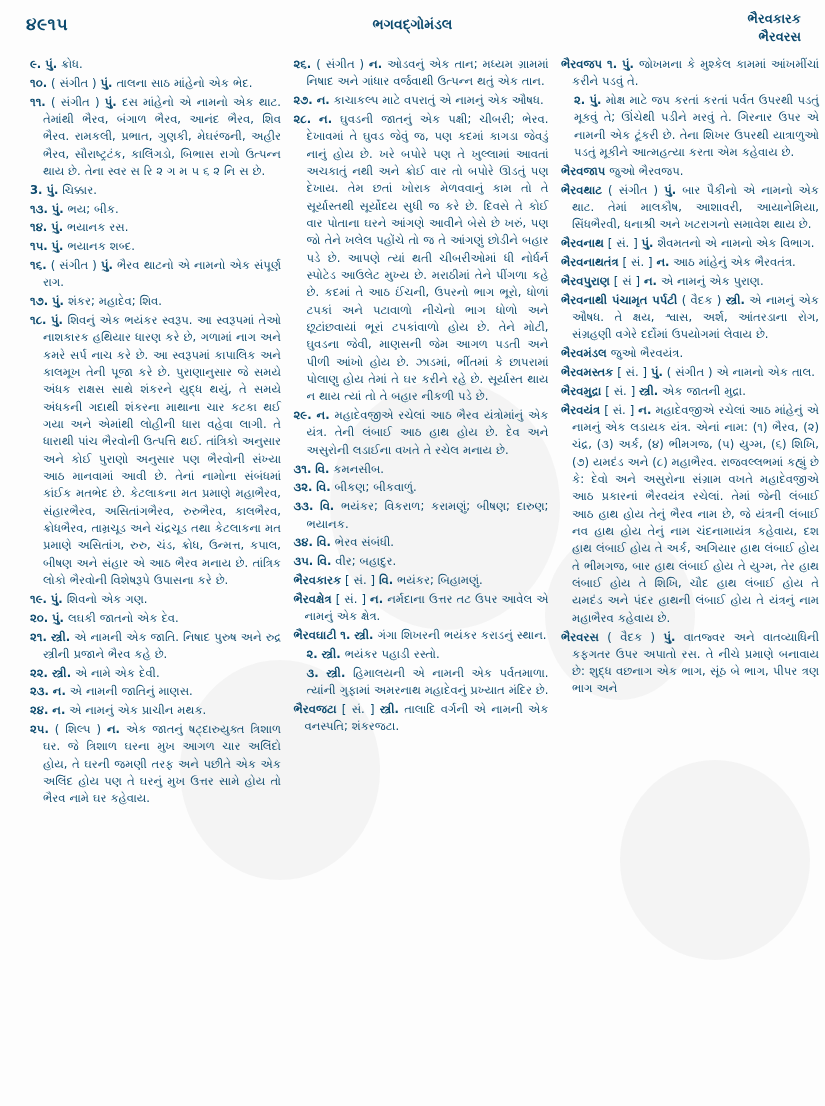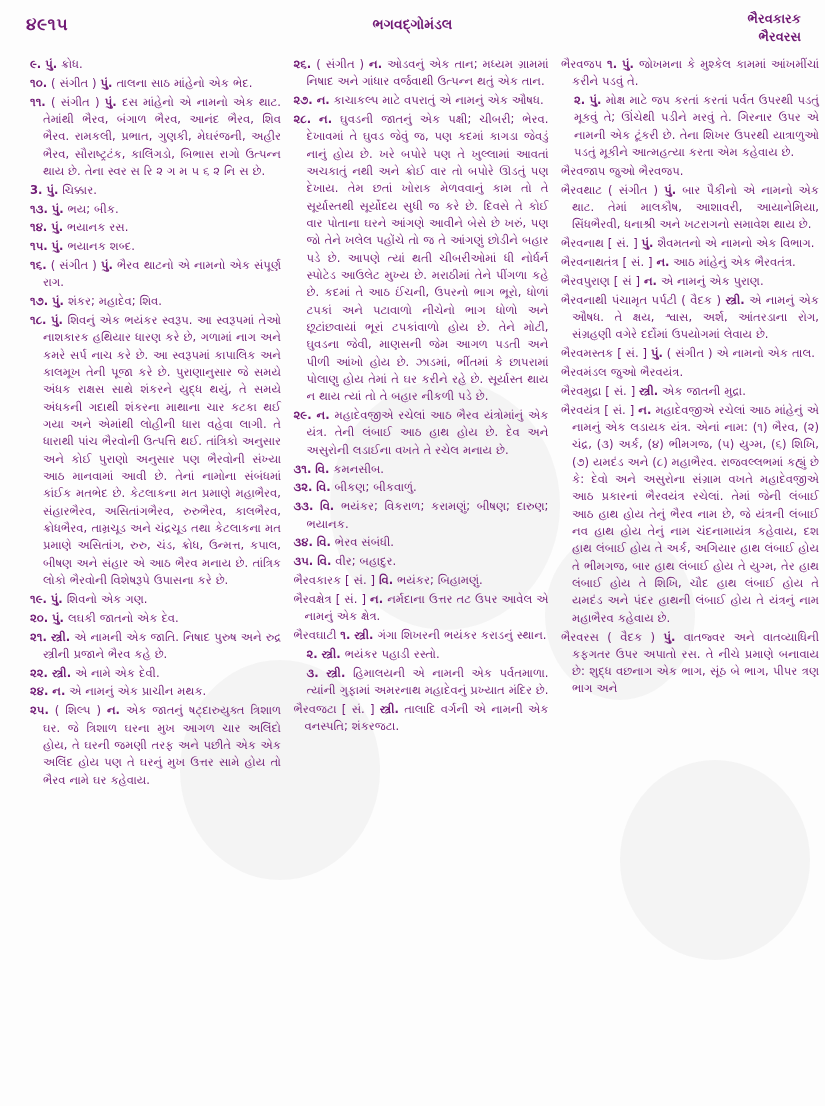--- a/index.html
+++ b/index.html
@@ -9,21 +9,21 @@
     background: #ffffff;
   }
   #page {
     position: relative;
     width: 825px;
     height: 1106px;
     background: #fdfdfd;
     margin: 0 auto;
     overflow: hidden;
     font-family: "DejaVu Sans", "Liberation Sans", sans-serif;
-    color: #701a75;
+    color: #0c4a6e;
   }
 
   
   .watermark {
     position: absolute;
     pointer-events: none;
     border-radius: 50%;
     background: #f0f0f0;
     opacity: .65;
   }
@@ -92,21 +92,21 @@
     text-indent: -13px;
   }
   .entry.head {
     padding-left: 11px;
     text-indent: -11px;
   }
   .entry .num {
     font-weight: bold;
   }
   .entry .hw {
-    font-weight: normal;
+    font-weight: bold;
   }
   .entry .pos {
     font-weight: bold;
   }
   .entry .src {
     font-weight: normal;
   }
   
   .subsense {
     margin: 0 0 1.5px 0;
@@ -142,20 +142,21 @@
         <p class="entry"><span class="num">૧૩.</span> <span class="pos">પું.</span> <span class="def">ભય; બીક.</span></p>
         <p class="entry"><span class="num">૧૪.</span> <span class="pos">પું.</span> <span class="def">ભયાનક રસ.</span></p>
         <p class="entry"><span class="num">૧૫.</span> <span class="pos">પું.</span> <span class="def">ભયાનક શબ્દ.</span></p>
         <p class="entry"><span class="num">૧૬.</span> <span class="src">( સંગીત )</span> <span class="pos">પું.</span> <span class="def">ભૈરવ થાટનો એ નામનો એક સંપૂર્ણ રાગ.</span></p>
         <p class="entry"><span class="num">૧૭.</span> <span class="pos">પું.</span> <span class="def">શંકર; મહાદેવ; શિવ.</span></p>
         <p class="entry"><span class="num">૧૮.</span> <span class="pos">પું.</span> <span class="def">શિવનું એક ભયંકર સ્વરૂપ. આ સ્વરૂપમાં તેઓ નાશકારક હથિયાર ધારણ કરે છે, ગળામાં નાગ અને કમરે સર્પ નાચ કરે છે. આ સ્વરૂપમાં કાપાલિક અને કાલમૂખ તેની પૂજા કરે છે. પુરાણાનુસાર જે સમયે અંધક રાક્ષસ સાથે શંકરને યુદ્ધ થયું, તે સમયે અંધકની ગદાથી શંકરના માથાના ચાર કટકા થઈ ગયા અને એમાંથી લોહીની ધારા વહેવા લાગી. તે ધારાથી પાંચ ભૈરવોની ઉત્પત્તિ થઈ. તાંત્રિકો અનુસાર અને કોઈ પુરાણો અનુસાર પણ ભૈરવોની સંખ્યા આઠ માનવામાં આવી છે. તેનાં નામોના સંબંધમાં કાંઈક મતભેદ છે. કેટલાકના મત પ્રમાણે મહાભૈરવ, સંહારભૈરવ, અસિતાંગભૈરવ, રુરુભૈરવ, કાલભૈરવ, ક્રોધભૈરવ, તામ્રચૂડ અને ચંદ્રચૂડ તથા કેટલાકના મત પ્રમાણે અસિતાંગ, રુરુ, ચંડ, ક્રોધ, ઉન્મત્ત, કપાલ, બીષણ અને સંહાર એ આઠ ભૈરવ મનાય છે. તાંત્રિક લોકો ભૈરવોની વિશેષરૂપે ઉપાસના કરે છે.</span></p>
         <p class="entry"><span class="num">૧૯.</span> <span class="pos">પું.</span> <span class="def">શિવનો એક ગણ.</span></p>
         <p class="entry"><span class="num">૨૦.</span> <span class="pos">પું.</span> <span class="def">લઘકી જાતનો એક દેવ.</span></p>
         <p class="entry"><span class="num">૨૧.</span> <span class="pos">સ્ત્રી.</span> <span class="def">એ નામની એક જાતિ. નિષાદ પુરુષ અને રુદ્ર સ્ત્રીની પ્રજાને ભૈરવ કહે છે.</span></p>
         <p class="entry"><span class="num">૨૨.</span> <span class="pos">સ્ત્રી.</span> <span class="def">એ નામે એક દેવી.</span></p>
+        <p class="entry"><span class="num">૨૩.</span> <span class="pos">ન.</span> <span class="def">એ નામની જાતિનું માણસ.</span></p>
         <p class="entry"><span class="num">૨૪.</span> <span class="pos">ન.</span> <span class="def">એ નામનું એક પ્રાચીન મથક.</span></p>
         <p class="entry"><span class="num">૨૫.</span> <span class="src">( શિલ્પ )</span> <span class="pos">ન.</span> <span class="def">એક જાતનું ષટ્દારુયુક્ત ત્રિશાળ ઘર. જે ત્રિશાળ ઘરના મુખ આગળ ચાર અલિંદો હોય, તે ઘરની જમણી તરફ અને પછીતે એક એક અલિંદ હોય પણ તે ઘરનું મુખ ઉત્તર સામે હોય તો ભૈરવ નામે ઘર કહેવાય.</span></p>
       </div>
     <div class="col mid" id="col-mid">
         <p class="entry"><span class="num">૨૬.</span> <span class="src">( સંગીત )</span> <span class="pos">ન.</span> <span class="def">ઓડવનું એક તાન; મધ્યમ ગ્રામમાં નિષાદ અને ગાંધાર વર્જવાથી ઉત્પન્ન થતું એક તાન.</span></p>
         <p class="entry"><span class="num">૨૭.</span> <span class="pos">ન.</span> <span class="def">કાચાકલ્પ માટે વપરાતું એ નામનું એક ઔષધ.</span></p>
         <p class="entry"><span class="num">૨૮.</span> <span class="pos">ન.</span> <span class="def">ઘુવડની જાતનું એક પક્ષી; ચીબરી; ભેરવ. દેખાવમાં તે ઘુવડ જેવું જ, પણ કદમાં કાગડા જેવડું નાનું હોય છે. ખરે બપોરે પણ તે ખુલ્લામાં આવતાં અચકાતું નથી અને ક્રોઈ વાર તો બપોરે ઊડતું પણ દેખાય. તેમ છતાં ખોરાક મેળવવાનું કામ તો તે સૂર્યાસ્તથી સૂર્યોદય સુધી જ કરે છે. દિવસે તે કોઈ વાર પોતાના ઘરને આંગણે આવીને બેસે છે ખરું, પણ જો તેને ખલેલ પહોંચે તો જ તે આંગણું છોડીને બહાર પડે છે. આપણે ત્યાં થતી ચીબરીઓમાં ધી નોર્ધર્ન સ્પોટેડ આઉલેટ મુખ્ય છે. મરાઠીમાં તેને પીંગળા કહે છે. કદમાં તે આઠ ઈંચની, ઉપરનો ભાગ ભૂરો, ધોળાં ટપકાં અને પટાવાળો નીચેનો ભાગ ધોળો અને છૂટાંછવાયાં ભૂરાં ટપકાંવાળો હોય છે. તેને મોટી, ઘુવડના જેવી, માણસની જેમ આગળ પડતી અને પીળી આંખો હોય છે. ઝાડમાં, ભીંતમાં કે છાપરામાં પોલાણુ હોય તેમાં તે ઘર કરીને રહે છે. સૂર્યાસ્ત થાય ન થાય ત્યાં તો તે બહાર નીકળી પડે છે.</span></p>
         <p class="entry"><span class="num">૨૯.</span> <span class="pos">ન.</span> <span class="def">મહાદેવજીએ રચેલાં આઠ ભૈરવ યંત્રોમાંનું એક યંત્ર. તેની લંબાઈ આઠ હાથ હોય છે. દેવ અને અસુરોની લડાઈના વખતે તે રચેલ મનાય છે.</span></p>
         <p class="entry"><span class="num">૩૧.</span> <span class="pos">વિ.</span> <span class="def">કમનસીબ.</span></p>
         <p class="entry"><span class="num">૩૨.</span> <span class="pos">વિ.</span> <span class="def">બીકણ; બીકવાળું.</span></p>
@@ -171,21 +172,21 @@
       </div>
     <div class="col right" id="col-right">
         <p class="entry head"><span class="hw">ભૈરવજપ</span> <span class="num">૧.</span> <span class="pos">પું.</span> <span class="def">જોખમના કે મુશ્કેલ કામમાં આંખમીંચાં કરીને પડવું તે.</span></p>
         <p class="entry subsense"><span class="num">૨.</span> <span class="pos">પું.</span> <span class="def">મોક્ષ માટે જપ કરતાં કરતાં પર્વત ઉપરથી પડતું મૂકવું તે; ઊંચેથી પડીને મરવું તે. ગિરનાર ઉપર એ નામની એક ટૂંકરી છે. તેના શિખર ઉપરથી યાત્રાળુઓ પડતું મૂકીને આત્મહત્યા કરતા એમ કહેવાય છે.</span></p>
         <p class="entry head"><span class="hw">ભૈરવજાપ</span> <span class="def">જુઓ ભૈરવજપ.</span></p>
         <p class="entry head"><span class="hw">ભૈરવથાટ</span> <span class="src">( સંગીત )</span> <span class="pos">પું.</span> <span class="def">બાર પૈકીનો એ નામનો એક થાટ. તેમાં માલકૌષ, આશાવરી, આયાનેમિયા, સિંધભૈરવી, ધનાશ્રી અને ખટરાગનો સમાવેશ થાય છે.</span></p>
         <p class="entry head"><span class="hw">ભૈરવનાથ</span> <span class="src">[ સં. ]</span> <span class="pos">પું.</span> <span class="def">શૈવમતનો એ નામનો એક વિભાગ.</span></p>
         <p class="entry head"><span class="hw">ભૈરવનાથતંત્ર</span> <span class="src">[ સં. ]</span> <span class="pos">ન.</span> <span class="def">આઠ માંહેનું એક ભૈરવતંત્ર.</span></p>
         <p class="entry head"><span class="hw">ભૈરવપુરાણ</span> <span class="src">[ સં ]</span> <span class="pos">ન.</span> <span class="def">એ નામનું એક પુરાણ.</span></p>
         <p class="entry head"><span class="hw">ભૈરવનાથી પંચામૃત પર્પટી</span> <span class="src">( વૈદક )</span> <span class="pos">સ્ત્રી.</span> <span class="def">એ નામનું એક ઔષધ. તે ક્ષય, શ્વાસ, અર્શ, આંતરડાના રોગ, સંગ્રહણી વગેરે દર્દોમાં ઉપયોગમાં લેવાય છે.</span></p>
+        <p class="entry head"><span class="hw">ભૈરવમંડલ</span> <span class="def">જુઓ ભૈરવયંત્ર.</span></p>
         <p class="entry head"><span class="hw">ભૈરવમસ્તક</span> <span class="src">[ સં. ]</span> <span class="pos">પું.</span> <span class="src">( સંગીત )</span> <span class="def">એ નામનો એક તાલ.</span></p>
-        <p class="entry head"><span class="hw">ભૈરવમંડલ</span> <span class="def">જુઓ ભૈરવયંત્ર.</span></p>
         <p class="entry head"><span class="hw">ભૈરવમુદ્રા</span> <span class="src">[ સં. ]</span> <span class="pos">સ્ત્રી.</span> <span class="def">એક જાતની મુદ્રા.</span></p>
         <p class="entry head"><span class="hw">ભૈરવયંત્ર</span> <span class="src">[ સં. ]</span> <span class="pos">ન.</span> <span class="def">મહાદેવજીએ રચેલાં આઠ માંહેનું એ નામનું એક લડાયક યંત્ર. એનાં નામ: (૧) ભૈરવ, (૨) ચંદ્ર, (૩) અર્ક, (૪) ભીમગજ, (૫) યુગ્મ, (૬) શિખિ, (૭) યમદંડ અને (૮) મહાભૈરવ. રાજવલ્લભમાં કહ્યું છે કે: દેવો અને અસુરોના સંગ્રામ વખતે મહાદેવજીએ આઠ પ્રકારનાં ભૈરવયંત્ર રચેલાં. તેમાં જેની લંબાઈ આઠ હાથ હોય તેનું ભૈરવ નામ છે, જે યંત્રની લંબાઈ નવ હાથ હોય તેનું નામ ચંદનામાયંત્ર કહેવાય, દશ હાથ લંબાઈ હોય તે અર્ક, અગિયાર હાથ લંબાઈ હોય તે ભીમગજ, બાર હાથ લંબાઈ હોય તે યુગ્મ, તેર હાથ લંબાઈ હોય તે શિખિ, ચૌદ હાથ લંબાઈ હોય તે યમદંડ અને પંદર હાથની લંબાઈ હોય તે યંત્રનું નામ મહાભૈરવ કહેવાય છે.</span></p>
         <p class="entry head"><span class="hw">ભૈરવરસ</span> <span class="src">( વૈદક )</span> <span class="pos">પું.</span> <span class="def">વાતજ્વર અને વાતવ્યાધિની કફગતર ઉપર અપાતો રસ. તે નીચે પ્રમાણે બનાવાય છે: શુદ્ધ વછનાગ એક ભાગ, સૂંઠ બે ભાગ, પીપર ત્રણ ભાગ અને</span></p>
       </div>
   </div>
 
 </div>
 
 </body></html>

